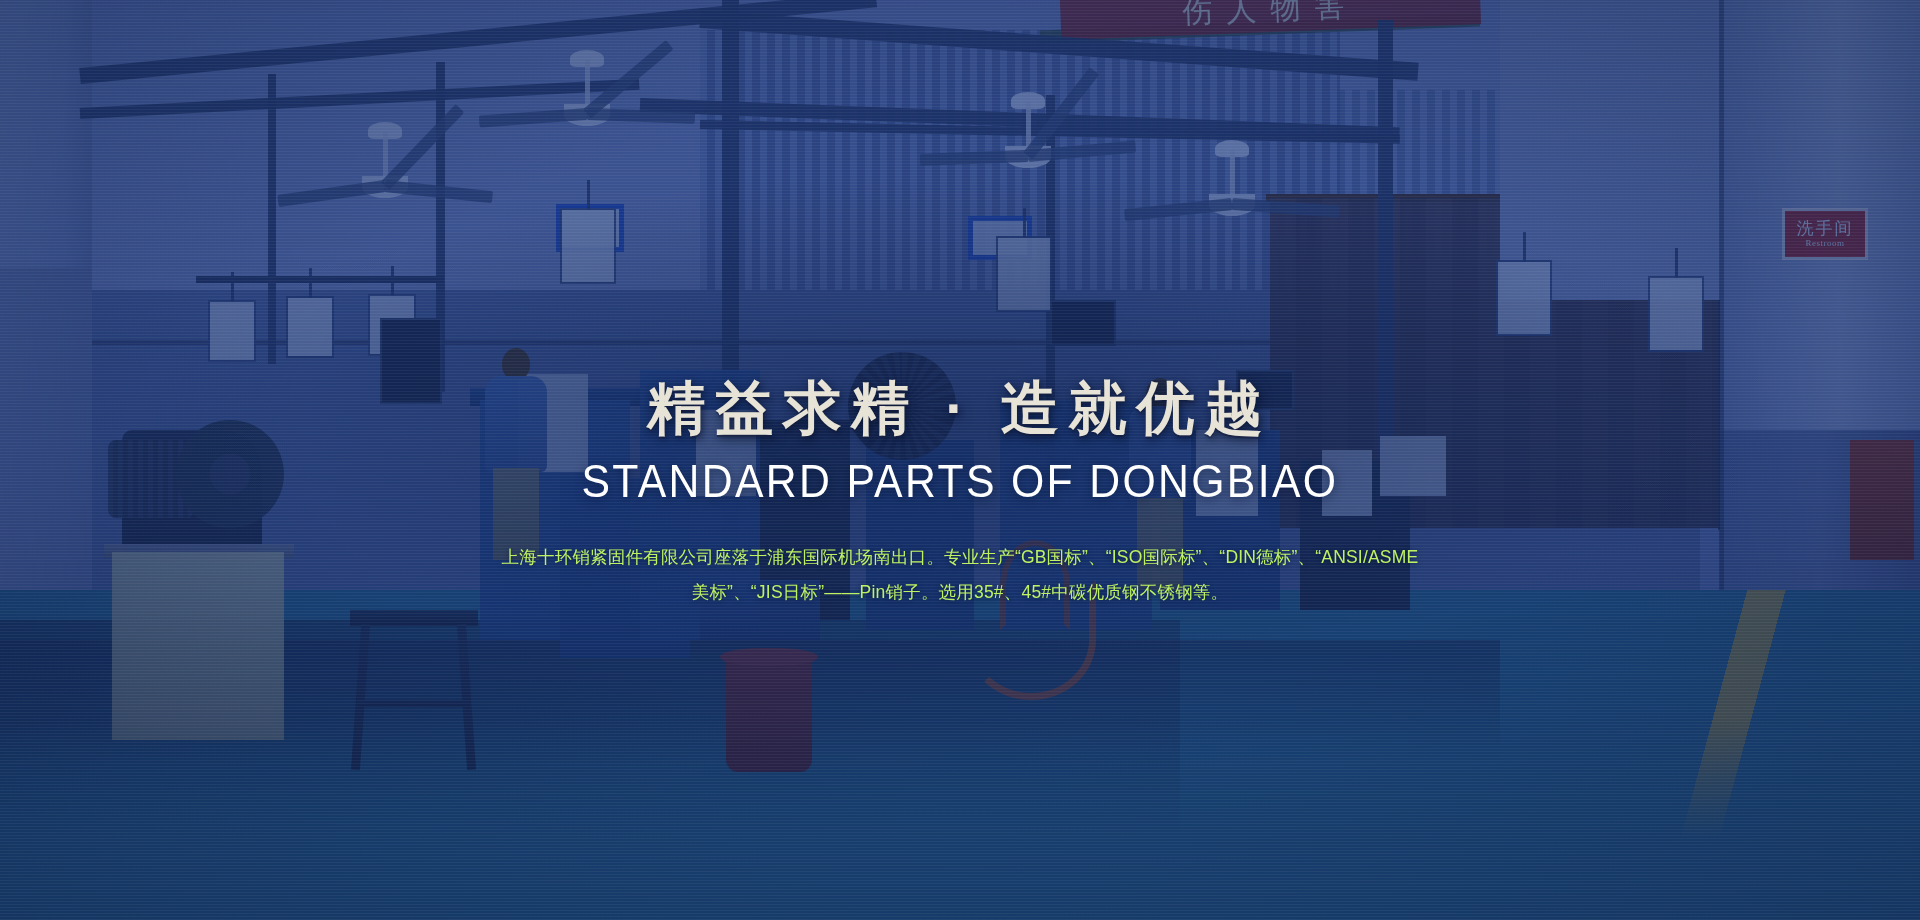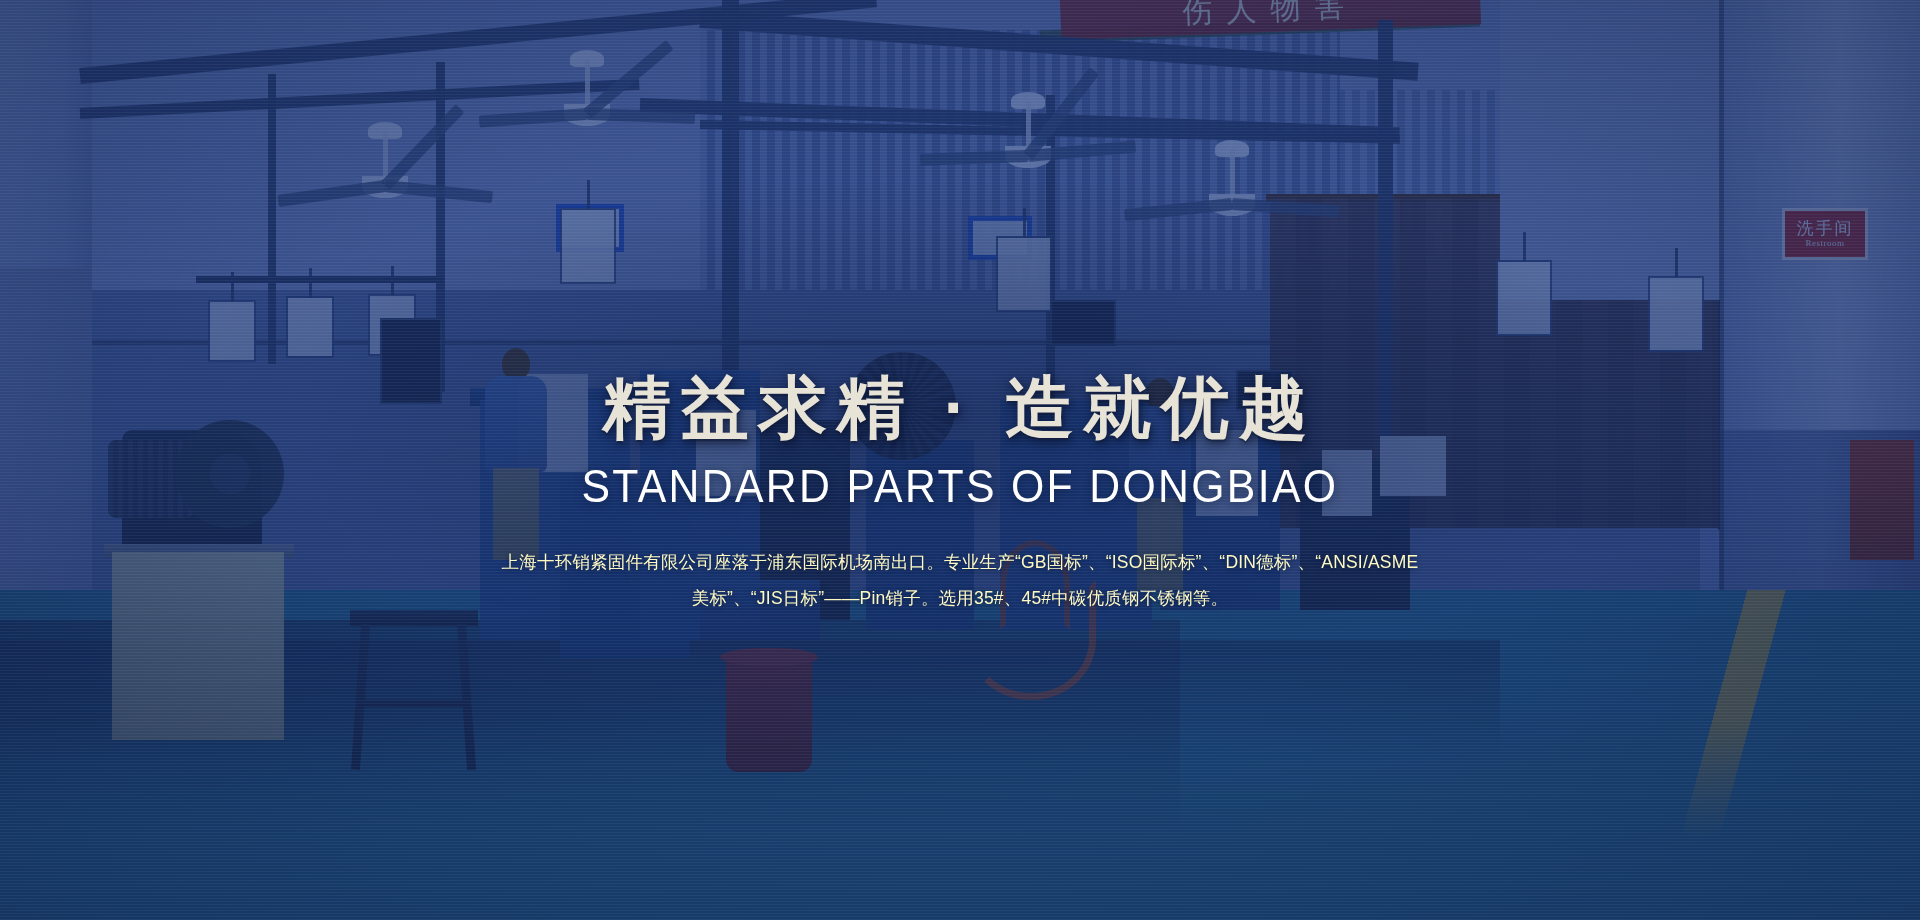--- a/index.html
+++ b/index.html
@@ -340,39 +340,39 @@
       rgba(16,34,76,.42) 0%, rgba(16,34,76,0) 72%);
   }
 
   
   .hero {
     position:absolute; left:0; top:0; width:100%; height:100%;
     display:flex; flex-direction:column; align-items:center; justify-content:center;
     padding-top:30px;
   }
   .hero-title {
-    font-size:68px; font-weight:bold; letter-spacing:10px;
+    font-size:58px; font-weight:bold; letter-spacing:10px;
     color:#e7e3d6; line-height:1.1; white-space:nowrap;
     text-shadow:
       0 2px 0 rgba(20,30,60,.55),
       0 4px 14px rgba(10,20,50,.55),
       2px 3px 6px rgba(8,16,42,.5);
     margin-top: 37px;
   }
   .hero-sub {
     margin-top:14px;
     font-size:46px; font-weight:normal; letter-spacing:2.5px;
     color:#ffffff; white-space:nowrap;
     text-shadow:0 2px 10px rgba(10,22,52,.6);
     font-family:"Liberation Sans","DejaVu Sans",sans-serif;
     transform:scaleX(.93); transform-origin:center;
   }
   .hero-desc {
     margin-top:32px; width:930px; text-align:center;
-    font-size:17.5px; line-height:2.05; color:#fef9c3; letter-spacing:.2px;
+    font-size:17.5px; line-height:2.05; color:#bef264; letter-spacing:.2px;
     text-shadow:0 1px 5px rgba(10,22,52,.75);
   }
 
   .noise { position:absolute; inset:0; opacity:.05;
     background-image:repeating-linear-gradient(0deg,#fff 0 1px,transparent 1px 3px); }
 </style>
 </head>
 <body>
 
 <div class="stage">

